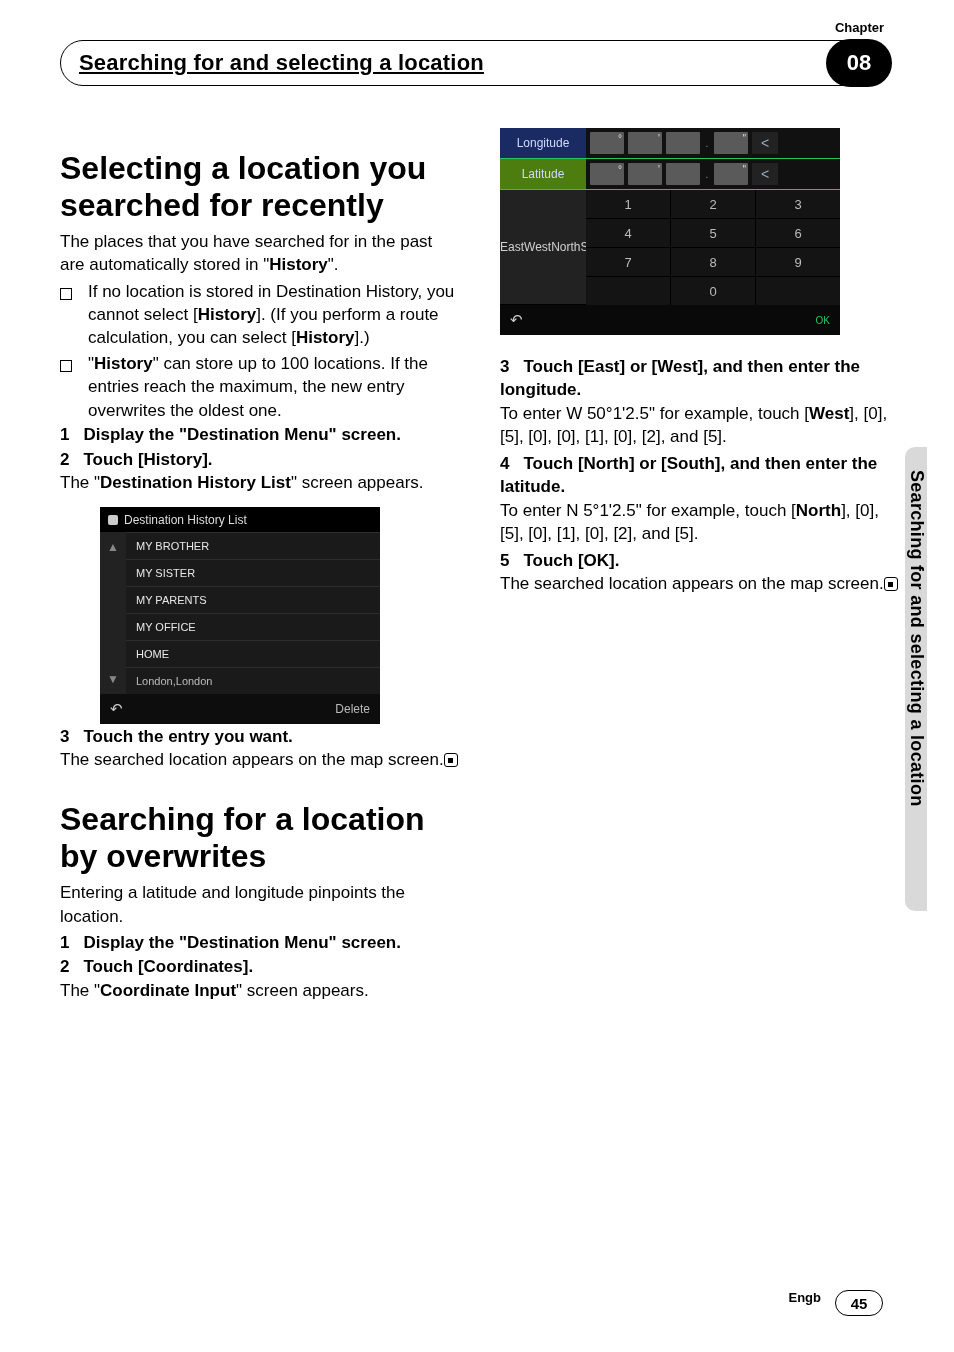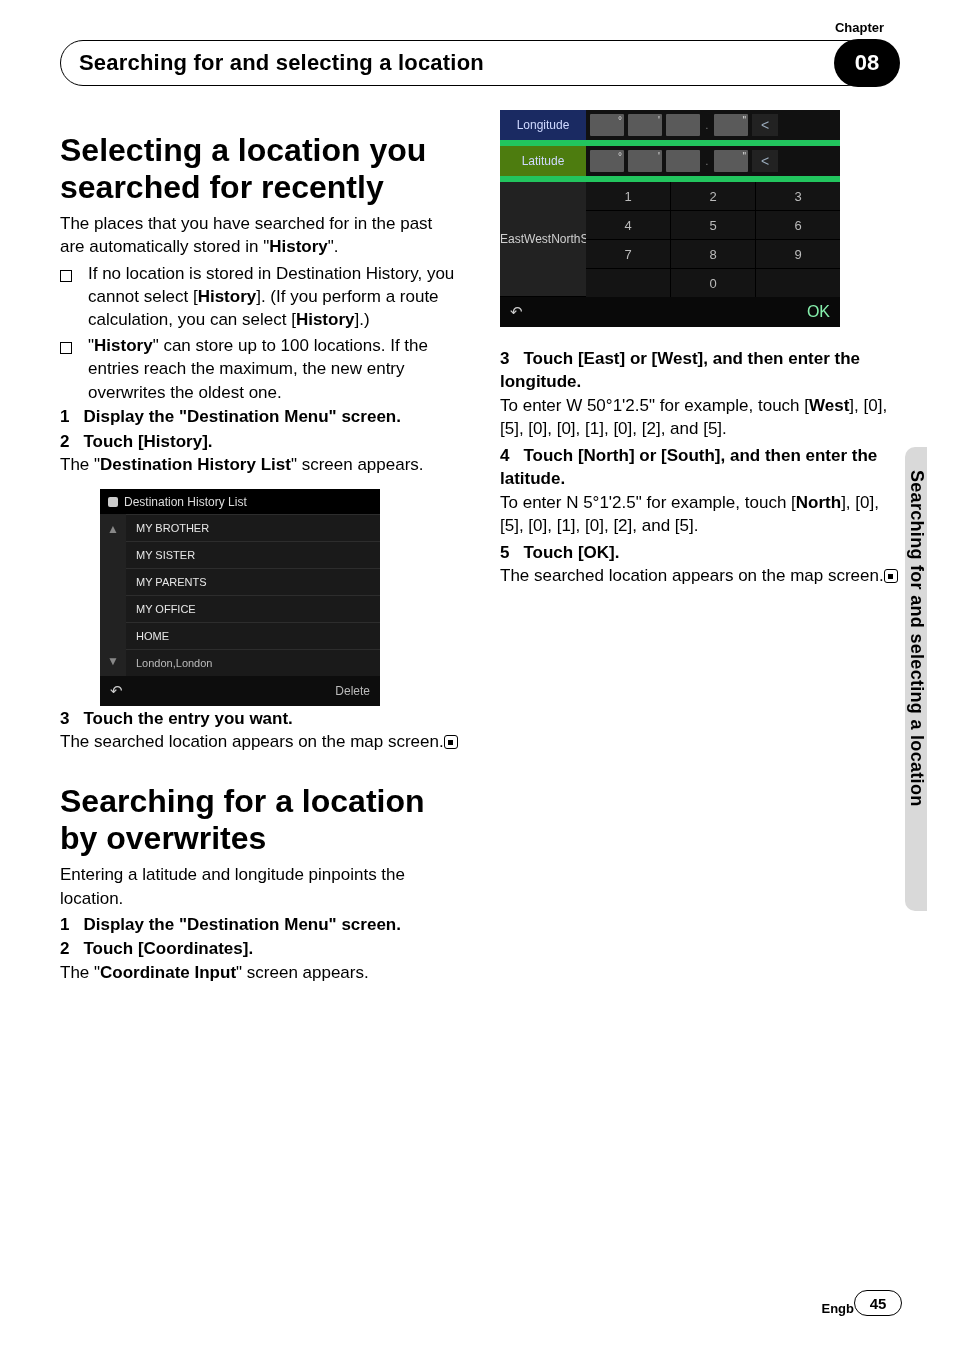--- a/index.html
+++ b/index.html
@@ -12,21 +12,22 @@
     position: relative;
     overflow: hidden;
   }
   .page {
     padding: 40px 50px 30px 60px;
     position: relative;
     height: 100%;
   }
   .header-row {
     position: relative;
-    margin-bottom: 24px;
+    margin-bottom: 42px;
+    text-decoration: underline;
   }
   .chapter-label {
     position: absolute;
     right: 20px;
     top: -20px;
     font-size: 13px;
     font-weight: bold;
   }
   .title-bar {
     position: relative;
@@ -42,21 +43,21 @@
     padding-right: 70px;
     width: 810px;
   }
   .title-pill-text {
     font-size: 22px;
     font-weight: 800;
     letter-spacing: 0.2px;
   }
   .chapter-badge {
     position: absolute;
-    right: 4px;
+    right: 12px;
     top: -1px;
     width: 66px;
     height: 48px;
     background: #000;
     border-radius: 24px;
     display: flex;
     align-items: center;
     justify-content: center;
     color: #fff;
     font-size: 22px;
@@ -173,21 +174,21 @@
   
   .coord-shot {
     width: 340px;
     background: #0e0e0e;
     font-family: Arial, sans-serif;
     margin-bottom: 20px;
   }
   .coord-row {
     display: flex;
     align-items: stretch;
-    border-bottom: 6px solid #22c55e;
+    border-bottom: 1px solid #22c55e;
   }
   .coord-label {
     width: 86px;
     background: #1a2a62;
     color: #cfd9ff;
     font-size: 12px;
     display:flex;align-items:center;justify-content:center;
     padding: 6px 0;
   }
   .coord-fields {
@@ -226,21 +227,21 @@
     background:#000;
   }
   .keypad .k {
     background:#141414;color:#bbb;font-size:13px;display:flex;align-items:center;justify-content:center;height:28px;
   }
   .coord-footer {
     display:flex;justify-content:space-between;align-items:center;
     background:#090909;padding:6px 10px;
   }
   .coord-footer .back { color:#ccc; font-size:15px;}
-  .coord-footer .ok { color:#86efac; font-size:16px;}
+  .coord-footer .ok { color:#22c55e; font-size:10px;}
 
   
   .side-tab-bg {
     position: absolute;
     right: 27px;
     top: 447px;
     width: 22px;
     height: 464px;
     background: #d9d9d9;
     border-radius: 10px 0 0 10px;
@@ -250,23 +251,24 @@
     right: 27px;
     top: 470px;
     writing-mode: vertical-rl;
     font-size: 18px;
     font-weight: 800;
     letter-spacing: 0.3px;
   }
   .footer {
     position: absolute;
     bottom: 36px;
-    right: 52px;
-    display: flex;
-    align-items: flex-end;
+    right: 71px;
+    display: flex;
+    align-items: flex-start;
+    gap: 14px;
   }
   .footer .lang { font-size: 13px; font-weight: 700; }
   .footer .pg {
     border: 1.4px solid #000;
     border-radius: 14px;
     width: 48px; height: 26px;
     display:flex;align-items:center;justify-content:center;
     font-size: 15px; font-weight: 700;
   }
 </style>

